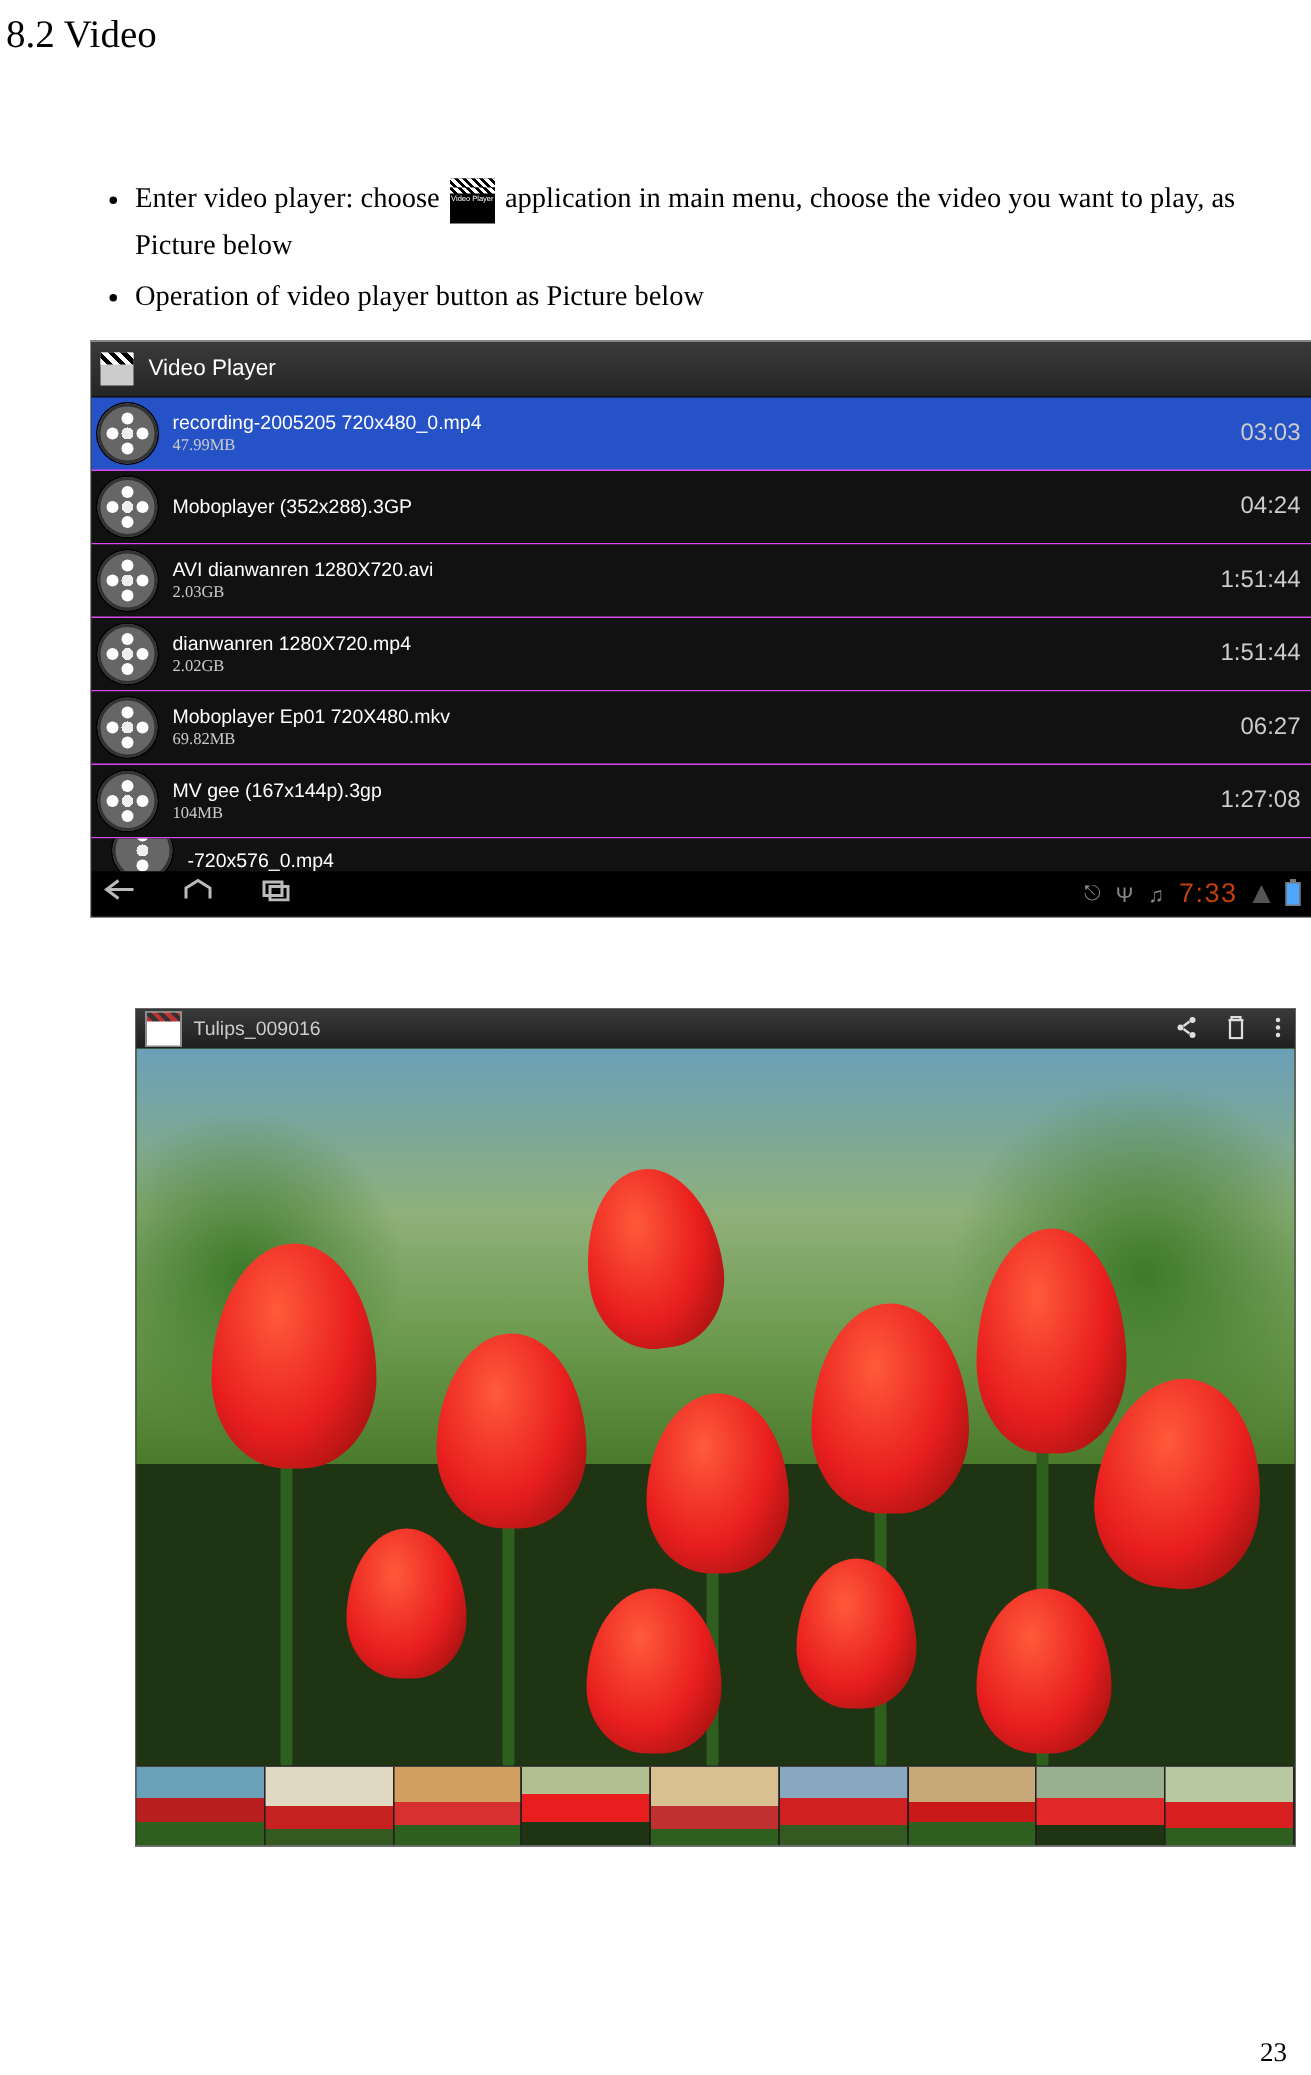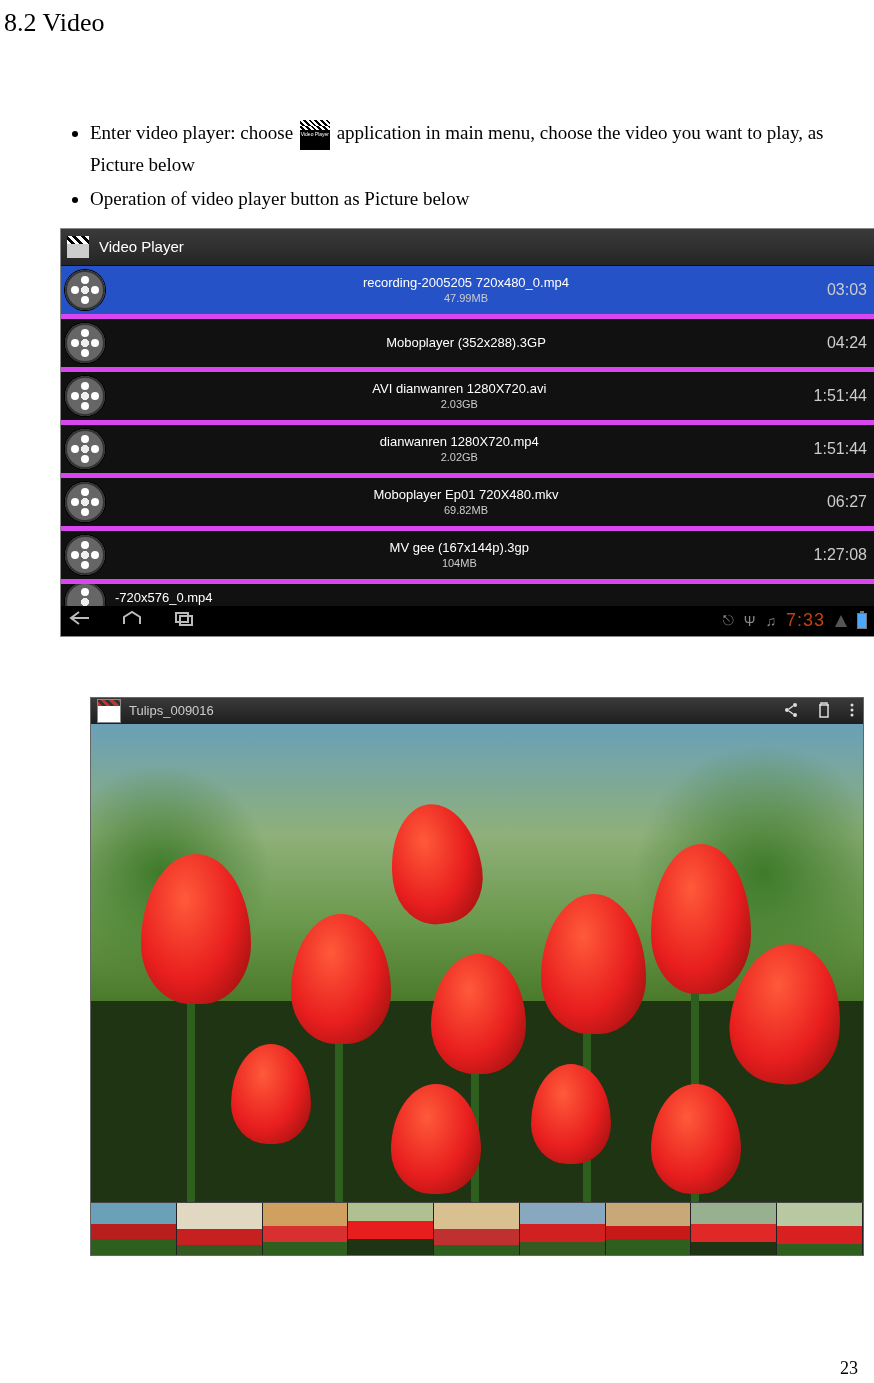--- a/index.html
+++ b/index.html
@@ -92,24 +92,23 @@
     background: repeating-linear-gradient(45deg, #fff 0 3px, #000 3px 6px);
   }
   .vp-header-title {
     color: #fff;
     font-size: 15px;
   }
   .vp-row {
     display: flex;
     align-items: center;
     height: 48px;
-    border-bottom: 5px solid #d946ef;
+    border-bottom: 1px solid #d946ef;
     padding: 0 8px 0 4px;
     background: #111;
-    text-align: center;
   }
   .vp-row.selected {
     background: #2552c7;
   }
   .vp-reel {
     width: 40px; height: 40px;
     border-radius: 50%;
     background: radial-gradient(circle, #eee 0 4px, #666 4px 20px);
     position: relative;
     flex-shrink: 0;
@@ -133,32 +132,33 @@
     overflow: hidden;
   }
   .vp-name {
     font-size: 13px;
     white-space: nowrap;
   }
   .vp-size {
     font-size: 11px;
     color: #ccc;
     margin-top: 2px;
+    font-family: Liberation Serif, serif;
   }
   .vp-dur {
     color: #ccc;
     font-size: 16px;
     flex-shrink: 0;
     padding-left: 10px;
   }
   .vp-row-partial {
     height: 22px;
     display:flex;
-    align-items:center;
-    padding-left:4px;
+    align-items:flex-end;
+    padding-left:14px;
     background:#111;
     overflow:hidden;
   }
   .vp-row-partial .vp-reel {
     margin-top: 2px;
     transform: translateY(6px);
   }
   .vp-row-partial .vp-name {
     color:#fff;font-size:13px;
     padding-top:6px;

